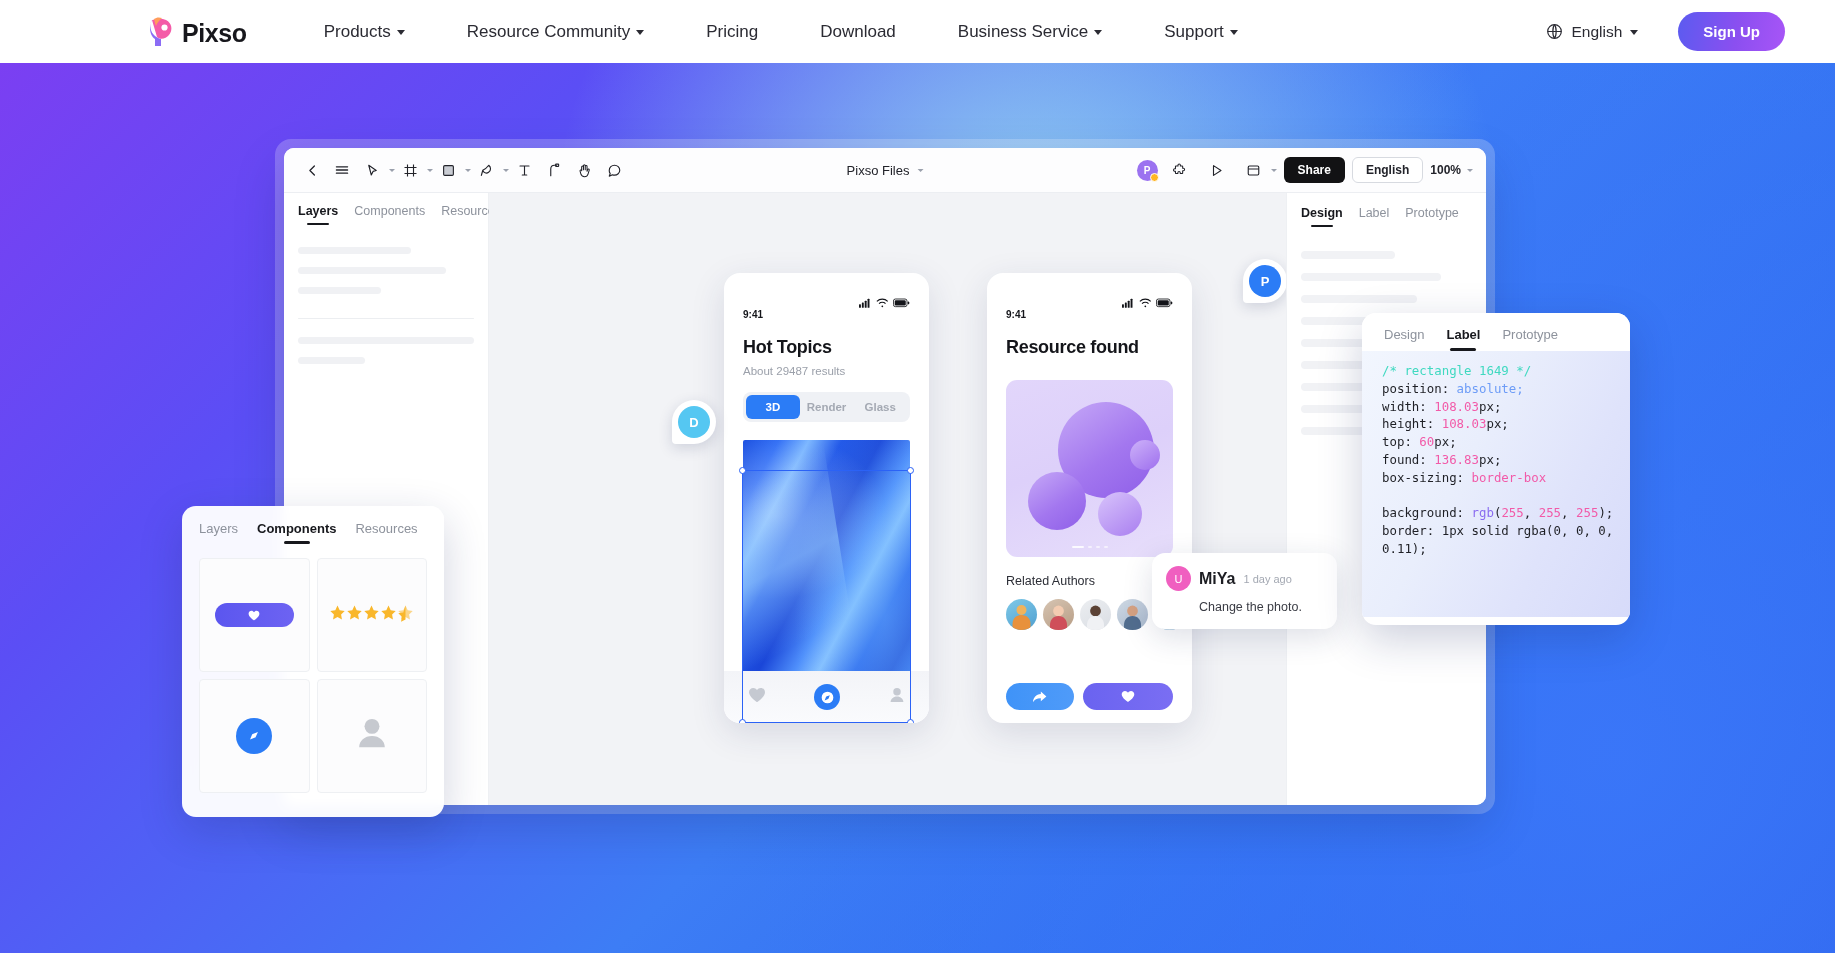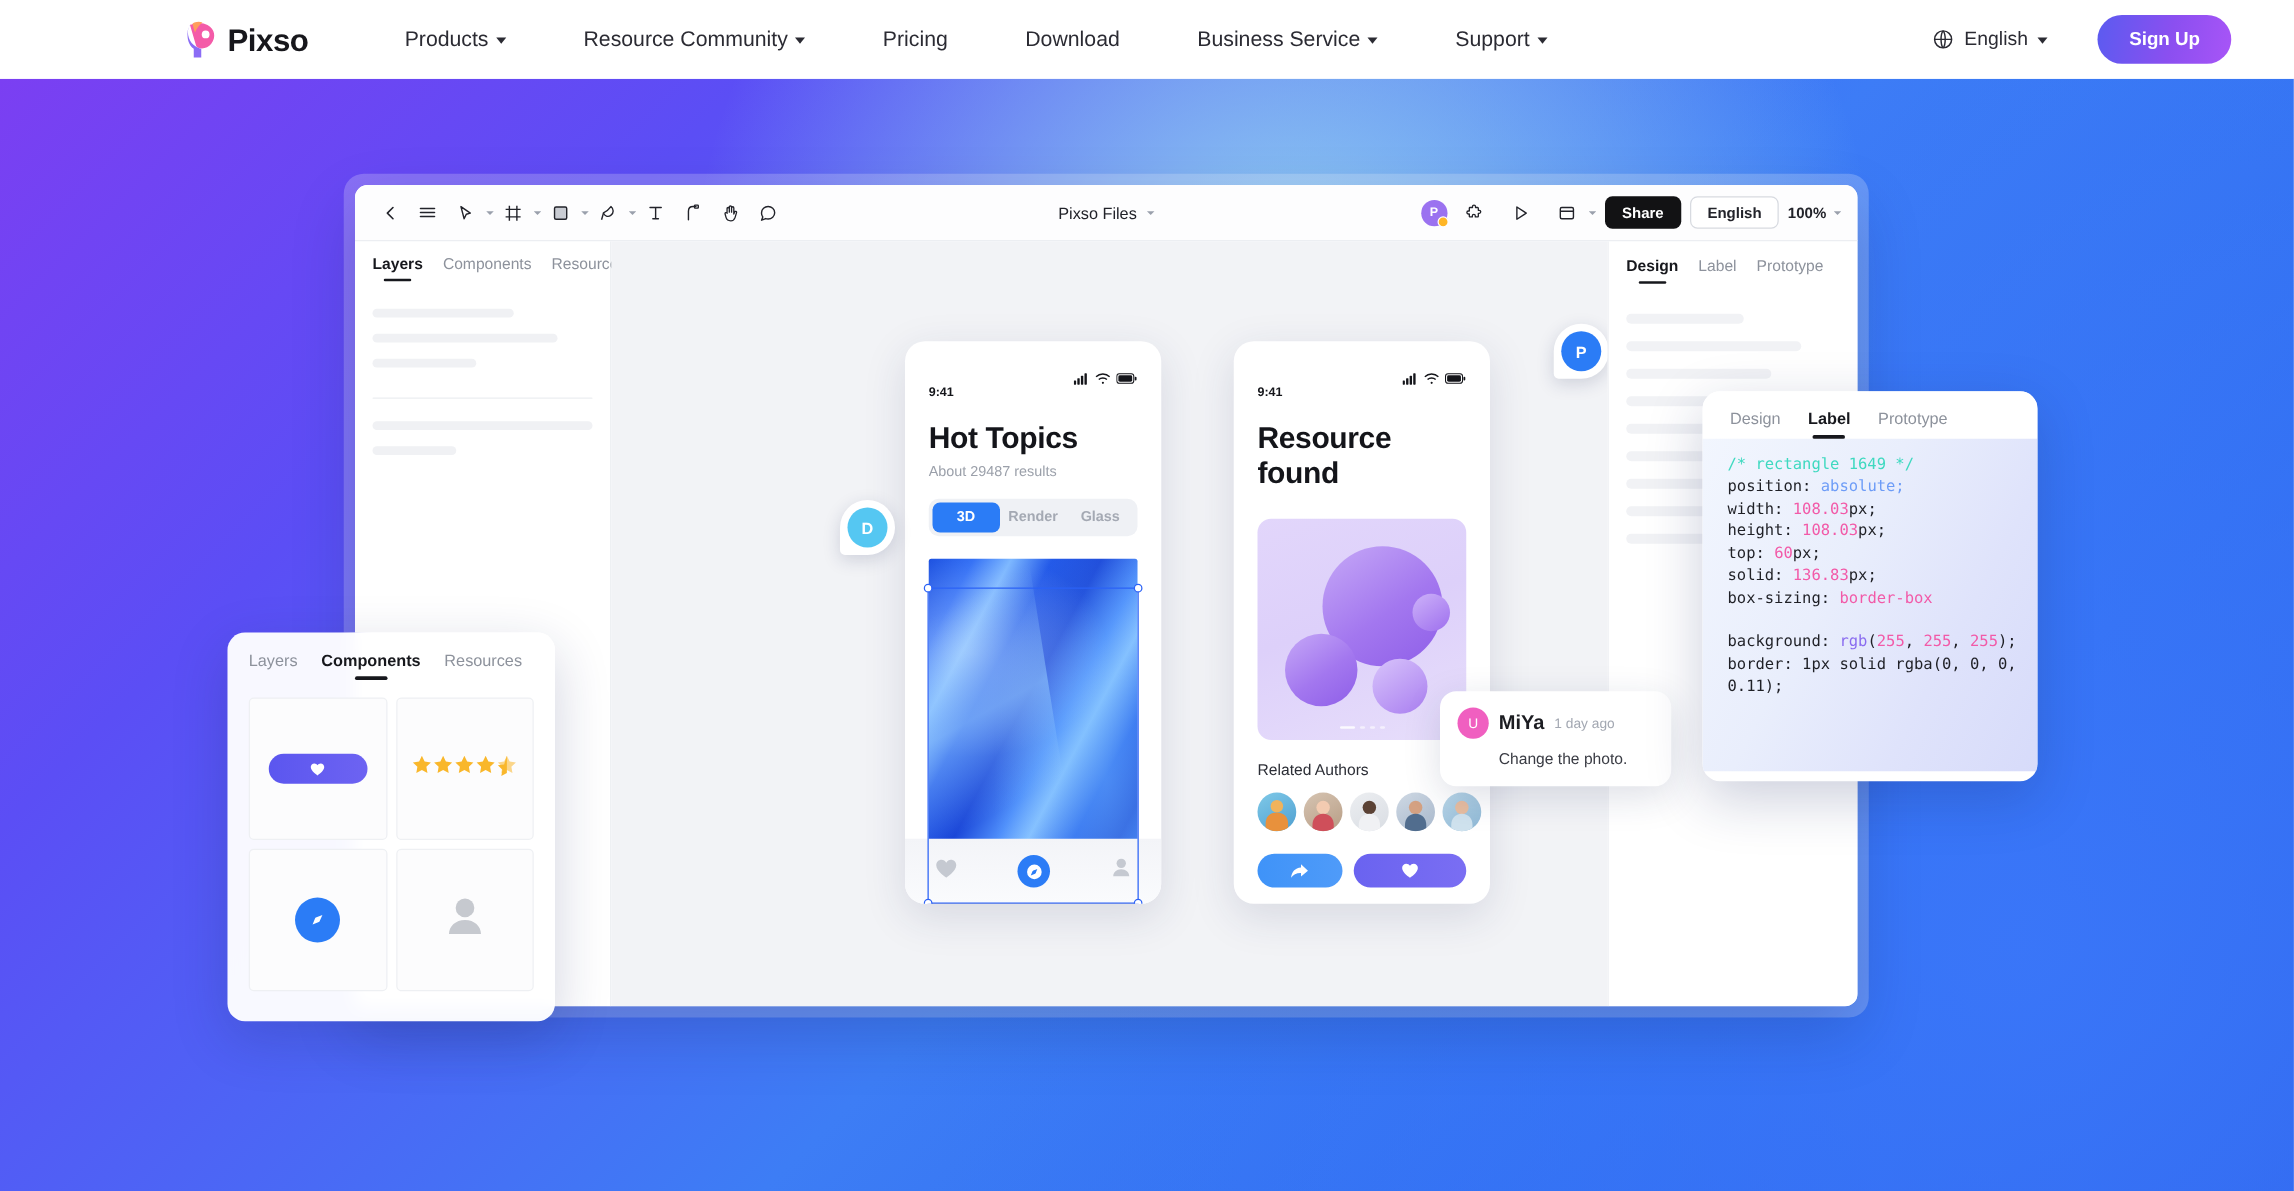--- a/index.html
+++ b/index.html
@@ -143,21 +143,21 @@
     position: absolute; background: #fff; border-radius: 16px;
     box-shadow: 0 10px 34px rgba(36,50,96,0.13);
     overflow: hidden;
   }
   .phone-status {
     display:flex; align-items:center; justify-content:space-between;
     padding: 12px 19px 4px 19px;
   }
   .ps-time { font-size: 10px; font-weight: bold; color:#14151a;margin-top:24px; }
   .ps-icons { display:flex; align-items:center; gap: 4px; }
-  .phone-h1 { font-size: 24px; font-weight: bold; color: #14151a; padding: 13px 19px 0 19px; letter-spacing:-0.3px;}
+  .phone-h1 { font-size: 18px; font-weight: bold; color: #14151a; padding: 13px 19px 0 19px; letter-spacing:-0.3px;}
   .phone-sub { font-size: 11.5px; color: #9ba0aa; padding: 7px 19px 0 19px; }
 
   .seg {
     margin: 15px 19px 0 19px; background:#eff1f5; border-radius: 8px;
     display:flex; padding: 3px;
   }
   .seg-item {
     flex: 1; text-align:center; font-size: 11.5px; color:#a4a9b3;
     padding: 6px 0; border-radius: 6px; cursor:pointer; font-weight:bold;
   }
@@ -742,20 +742,20 @@
     <div class="fl-tabs">
       <div class="fl-tab">Design</div>
       <div class="fl-tab active">Label</div>
       <div class="fl-tab">Prototype</div>
     </div>
     <div class="code"><span class="c-com">/* rectangle 1649 */</span>
 <span class="c-key">position:</span> <span class="c-blue">absolute</span><span class="c-blue">;</span>
 <span class="c-key">width:</span> <span class="c-val">108.03</span><span class="c-key">px;</span>
 <span class="c-key">height:</span> <span class="c-val">108.03</span><span class="c-key">px;</span>
 <span class="c-key">top:</span> <span class="c-val">60</span><span class="c-key">px;</span>
-<span class="c-key">solid:</span> <span class="c-val">136.83</span><span class="c-key">px;</span>
+<span class="c-key">found:</span> <span class="c-val">136.83</span><span class="c-key">px;</span>
 <span class="c-key">box-sizing:</span> <span class="c-val">border-box</span>
 
 <span><span class="c-key">background: </span><span class="c-fn">rgb</span><span class="c-key">(</span><span class="c-val">255</span><span class="c-key">, </span><span class="c-val">255</span><span class="c-key">, </span><span class="c-val">255</span><span class="c-key">);</span></span>
 <span class="c-key">border: 1px solid rgba(0, 0, 0, 0.11);</span></div>
   </div>
 
 </div>
 
 </body></html>

